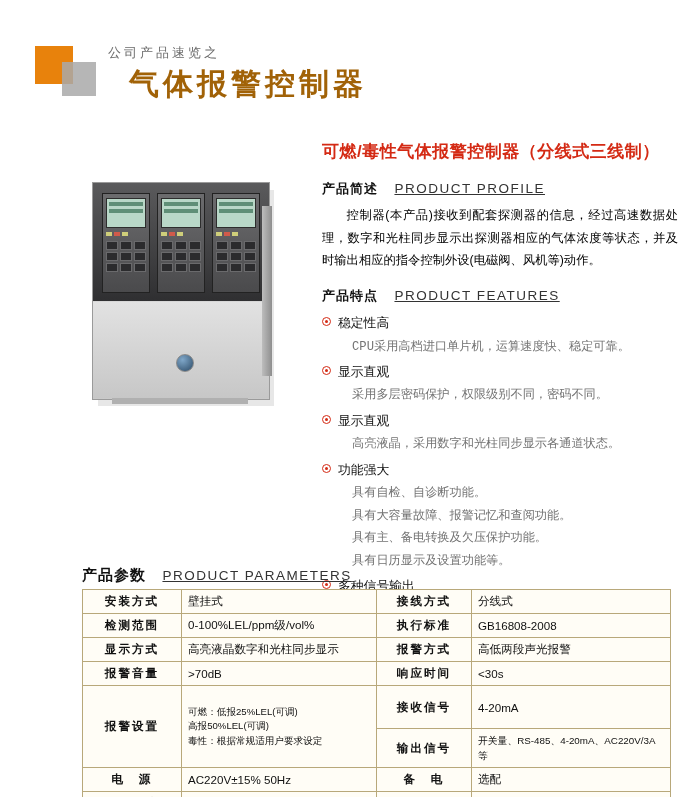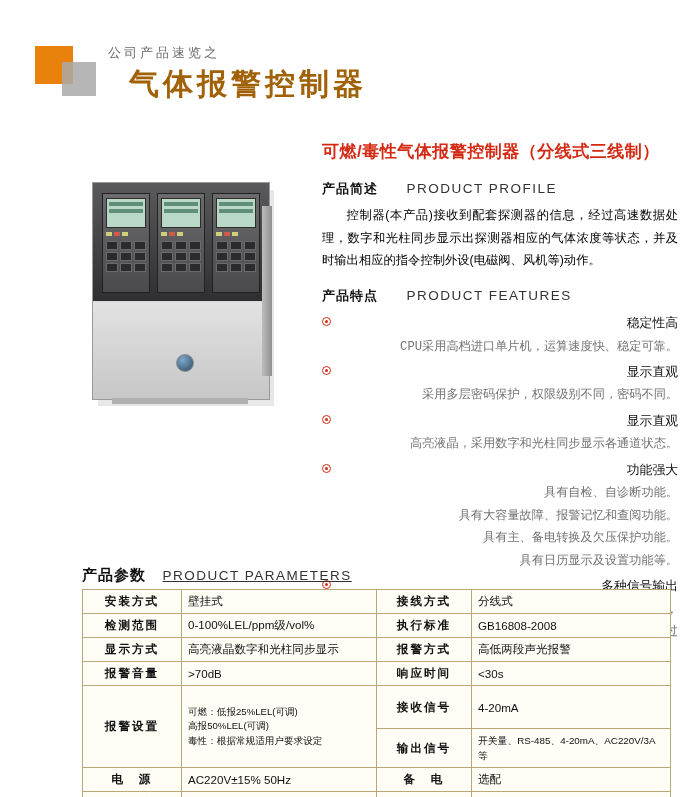--- a/index.html
+++ b/index.html
@@ -18,24 +18,24 @@
   .sq-orange{position:absolute;left:35px;top:46px;width:38px;height:38px;background:#e8820c;}
   .sq-gray{position:absolute;left:62px;top:62px;width:34px;height:34px;background:#a9a9a9;opacity:.85;}
   .kicker{position:absolute;left:108px;top:44px;font-size:13px;letter-spacing:3px;color:#6b6b6b;}
   .title{position:absolute;left:129px;top:64px;font-size:30px;font-weight:bold;letter-spacing:4px;color:#a16207;font-family:Liberation Serif, serif;}
 
   
   .rcol{position:absolute;left:322px;top:140px;width:356px;}
   .redline{color:#d42a14;font-size:17px;font-weight:bold;letter-spacing:.5px;margin:0 0 16px 0;}
   .sec-h{margin:0 0 6px 0;}
   .sec-h .cn{font-size:13px;font-weight:bold;color:#111;letter-spacing:1px;}
-  .sec-h .en{font-size:13.5px;color:#333;letter-spacing:1.5px;margin-left:24px;}
+  .sec-h .en{font-size:13.5px;color:#333;letter-spacing:1.5px;margin-left:12px;text-decoration:underline;}
   .para{font-size:12.3px;line-height:1.85;color:#000000;text-align:justify;margin:0 0 14px 0;text-indent:2em;}
 
-  .feat{margin:0;padding:0;list-style:none;text-align:right;}
+  .feat{margin:0;padding:0;list-style:none;}
   .feat > li{margin:0 0 2px 0;}
   .feat .ftitle{position:relative;padding-left:16px;font-size:12.8px;line-height:1.9;color:#111;}
   .feat .ftitle .bullet{
     position:absolute;left:0;top:6px;width:9px;height:9px;border:1.4px solid #d42a14;border-radius:50%;
     box-sizing:border-box;
   }
   .feat .ftitle .bullet:after{content:"";position:absolute;left:2px;top:2px;width:3px;height:3px;background:#d42a14;border-radius:50%;}
   .feat .fline{padding-left:30px;font-size:12.2px;line-height:1.85;color:#737373;font-family:Liberation Mono, monospace;}
   .feat .fline.wrap{padding-left:30px;text-indent:0;}
 

